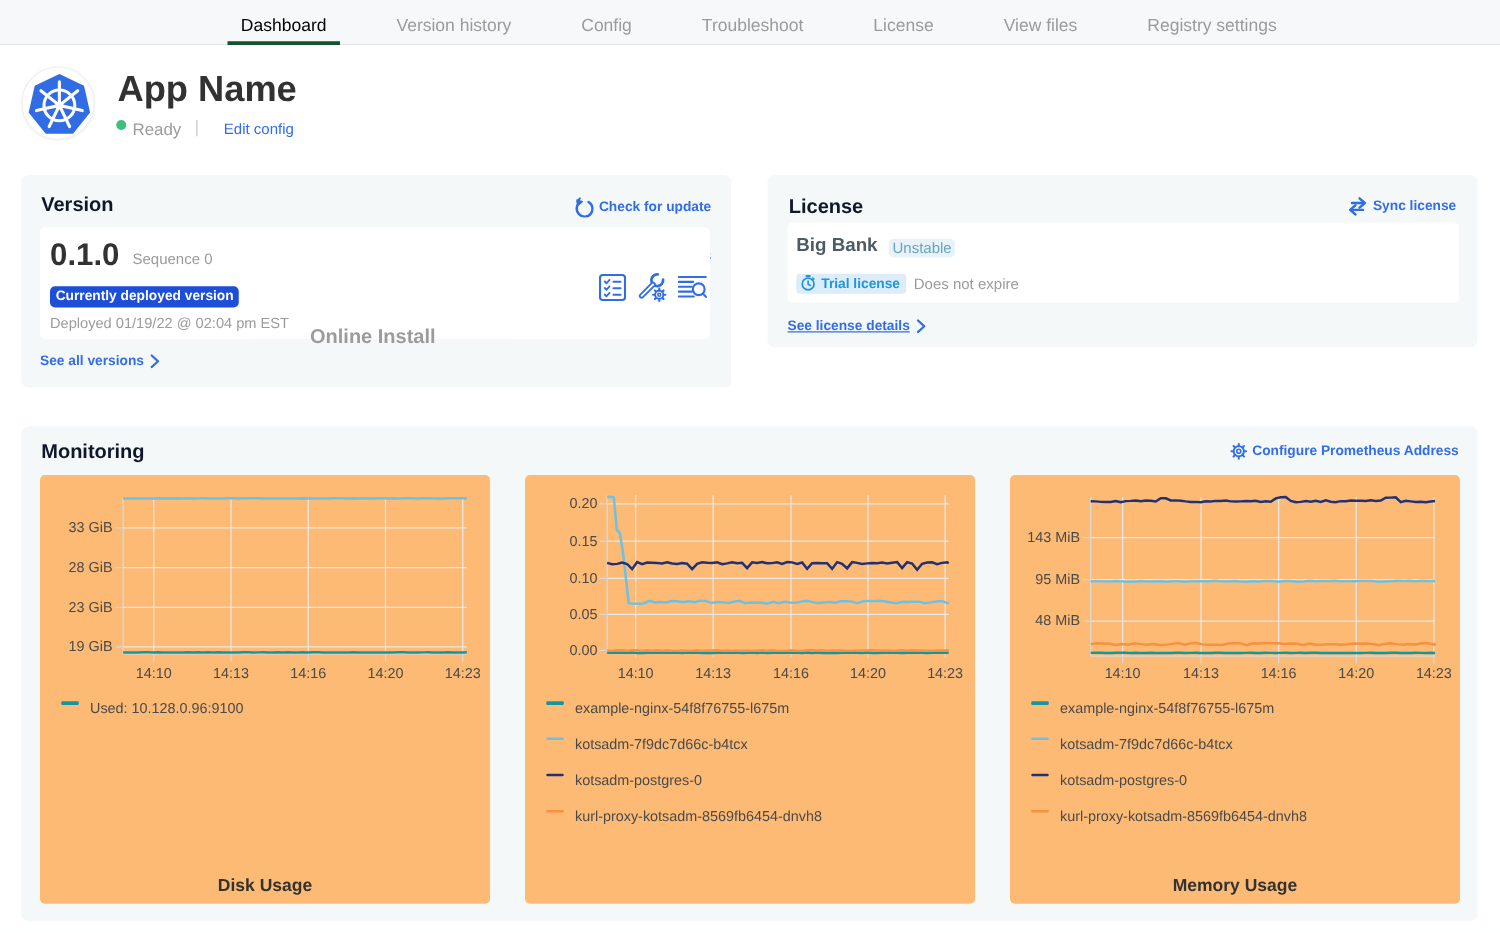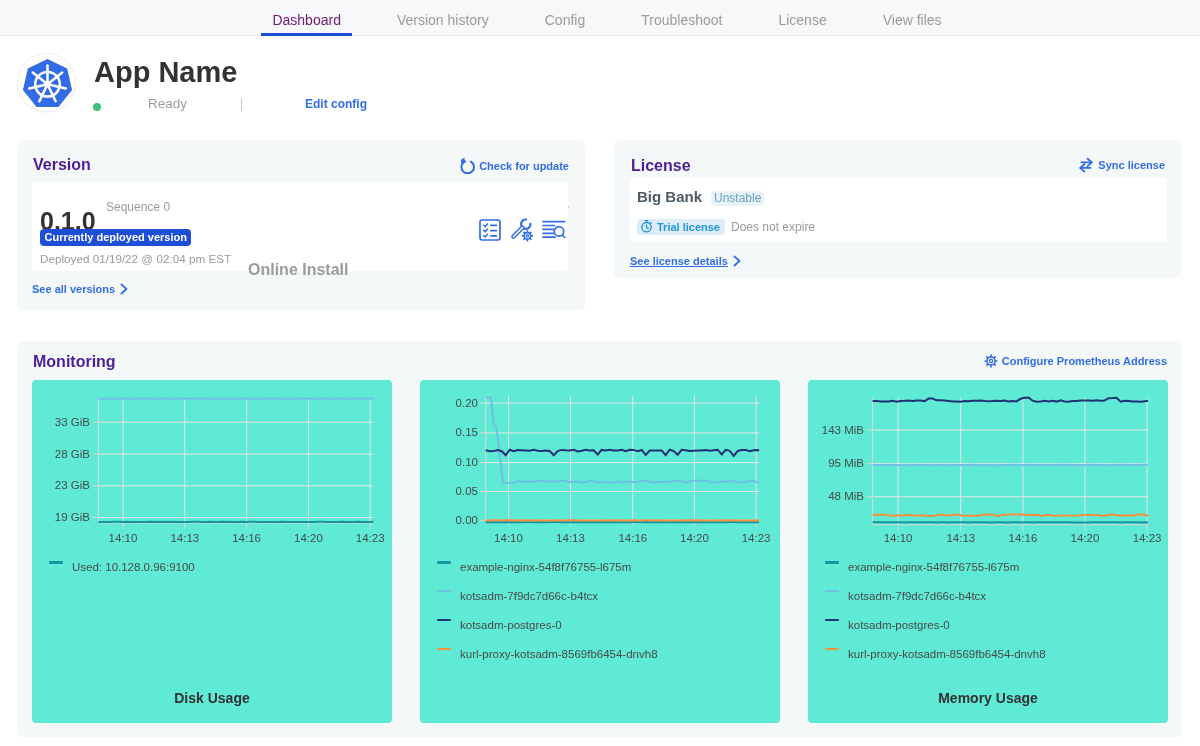--- a/index.html
+++ b/index.html
@@ -4,44 +4,44 @@
 <title>App Name</title>
 <style>
 * { margin:0; padding:0; box-sizing:border-box; }
 html,body { width:1200px; height:746px; background:#fff; font-family:"Liberation Sans", sans-serif; position:relative; overflow:hidden; }
 a { text-decoration:none; }
 .blue { color:#326de6; }
 
 
 .nav { position:absolute; top:0; left:0; width:1200px; height:36px; background:#f6f8f9; border-bottom:1px solid #e5e8ea; display:flex; justify-content:center; padding-left:14px; }
 .tab { font-size:14px; color:#9b9b9b; font-weight:500; line-height:40px; padding:0 11px; margin:0 17px; height:36px; }
-.tab.active { color:#701a75; border-bottom:3px solid #1d4ed8; }
+.tab.active { color:#000000; border-bottom:3px solid #14532d; }
 
 
 .hdr-logo { position:absolute; left:17px; top:53px; width:59px; height:59px; border-radius:50%; background:#fff; border:1px solid #efefef; box-shadow:0 1px 2px rgba(0,0,0,0.04); }
 .hdr-logo svg { position:absolute; left:3px; top:3px; }
 .app-name { position:absolute; left:94px; top:58px; font-size:29px; font-weight:bold; color:#323232; line-height:1; }
-.app-status { position:absolute; left:93px; top:96px; height:15px; font-size:13.5px; color:#9b9b9b; font-weight:500; display:flex; align-items:flex-end;gap:42px; }
+.app-status { position:absolute; left:93px; top:96px; height:15px; font-size:13.5px; color:#9b9b9b; font-weight:500; display:flex; align-items:flex-start; }
 .dot { width:8px; height:8px; border-radius:50%; background:#3fbe7e; display:inline-block; margin-right:5px; }
 .sep { width:1px; height:13px; background:#c4c8ca; margin:0 13px 0 12px; display:inline-block; }
-.app-status a { font-weight:bold; font-size:12px; margin-left:-4px;padding-left:12px; }
+.app-status a { font-weight:normal; font-size:12px; margin-left:-4px;padding-left:12px; }
 
 
 .card { position:absolute; background:#f5f8f9; border-radius:6px; }
-.card-title { font-size:16px; font-weight:bold; color:#4c1d95; }
+.card-title { font-size:16px; font-weight:bold; color:#0f172a; }
 .white-box { position:absolute; background:#fff; border-radius:4px; }
 .tr-links { position:absolute; display:flex; align-items:flex-end;flex-direction:column; }
 .tr-links a, .see-link { font-size:11px; font-weight:bold; color:#326de6; display:flex; align-items:center; }
 .tr-links svg { margin-right:4px; }
 
 #version-card { left:17px; top:140px; width:568px; height:170px; }
 #version-card .card-title { position:absolute; left:16px; top:16px; }
 #version-card .tr-links { right:16px; top:17px; gap:22px; }
 #version-card .white-box { left:15px; top:42px; width:536px; height:89px; }
-.ver-num { position:absolute; left:23px; top:52px; font-size:25px; font-weight:bold; color:#323232; line-height:1;margin-top:17px; }
+.ver-num { position:absolute; left:23px; top:52px; font-size:25px; font-weight:bold; color:#323232; line-height:1; }
 .ver-seq { position:absolute; left:89px; top:60px; font-size:12px; color:#9b9b9b; }
 .ver-badge { position:absolute; left:23px; top:89px; height:17px; line-height:17.5px; background:#1d4ed8; color:#fff; font-size:11px; font-weight:bold; border-radius:4px; padding:0 4.5px; }
 .ver-deployed { position:absolute; left:23px; top:112px; font-size:11.7px; color:#9b9b9b; font-weight:500; }
 .ver-type { position:absolute; left:231px; top:82px; font-size:16px; color:#9b9b9b; font-weight:bold;margin-top:39px; }
 .ver-icons { position:absolute; left:462px; top:77px; display:flex; gap:8px; align-items:center; }
 .see-link { position:absolute; left:15px; top:143px; }
 .chev { margin-left:5px; }
 
 #license-card { left:614px; top:140px; width:568px; height:138px; }
 #license-card .card-title { position:absolute; left:17px; top:17px; }
@@ -51,40 +51,41 @@
 .lic-channel { position:absolute; left:97px; top:51px; background:#e8f3f9; color:#6ba2c0; font-size:12px; font-weight:500; border-radius:4px; padding:1px 3px; line-height:1.1; }
 .lic-trial { position:absolute; left:23px; top:79px; height:15.6px; background:#dcedf9; color:#2096d8; font-size:11px; font-weight:bold; border-radius:3px; padding:0 5px 0 3px; display:flex; align-items:center; }
 .lic-trial svg { margin-right:4px; }
 .lic-expire { position:absolute; left:117px; top:80px; font-size:12px; color:#9b9b9b; font-weight:500; }
 #license-card .see-link { left:16px; top:115px;text-decoration:underline; }
 
 
 #monitoring { left:17px; top:341px; width:1165px; height:396px; }
 #monitoring .card-title { position:absolute; left:16px; top:12px; }
 #monitoring .tr-links { right:15px; top:13px; }
-.chart-card { position:absolute; top:39px; width:360px; height:343px; background:#5eead4; border-radius:4px; }
+.chart-card { position:absolute; top:39px; width:360px; height:343px; background:#fdba74; border-radius:4px; }
 #chart1 { left:15px; }
 #chart2 { left:403px; }
 #chart3 { left:791px; }
 .chart-card svg.plot { position:absolute; left:0; top:0; }
 .legend { position:absolute; left:17px; top:181px; }
 .leg-row { display:flex; align-items:flex-start; height:28.9px; }
 .leg-dash { width:14px; height:2.6px; border-radius:1px; margin-right:9px; flex:none; }
 .leg-row span.lt { font-size:11.5px; color:#4a4a4a; }
-.chart-title { position:absolute; left:0; width:360px; text-align:center; top:310px; font-size:14px; font-weight:bold; color:#323232; }
+.chart-title { position:absolute; left:0; width:360px; text-align:center; top:320px; font-size:14px; font-weight:bold; color:#323232; }
 </style>
 </head>
 <body>
 <div class="nav">
   <div class="tab active">Dashboard</div>
   <div class="tab">Version history</div>
   <div class="tab">Config</div>
   <div class="tab">Troubleshoot</div>
   <div class="tab">License</div>
   <div class="tab">View files</div>
+  <div class="tab">Registry settings</div>
 </div>
 
 <div class="hdr-logo">
   <svg width="53" height="53" viewBox="0 0 53 53">
     <polygon points="26.50,2.10 46.20,11.59 51.07,32.91 37.43,50.00 15.57,50.00 1.93,32.91 6.80,11.59" fill="#326ce5"></polygon>
     <line x1="26.50" y1="27.30" x2="26.50" y2="8.50" stroke="#fff" stroke-width="2.5" stroke-linecap="round"></line>
       <line x1="26.50" y1="27.30" x2="41.20" y2="15.58" stroke="#fff" stroke-width="2.5" stroke-linecap="round"></line>
       <line x1="26.50" y1="27.30" x2="44.83" y2="31.48" stroke="#fff" stroke-width="2.5" stroke-linecap="round"></line>
       <line x1="26.50" y1="27.30" x2="34.66" y2="44.24" stroke="#fff" stroke-width="2.5" stroke-linecap="round"></line>
       <line x1="26.50" y1="27.30" x2="18.34" y2="44.24" stroke="#fff" stroke-width="2.5" stroke-linecap="round"></line>

